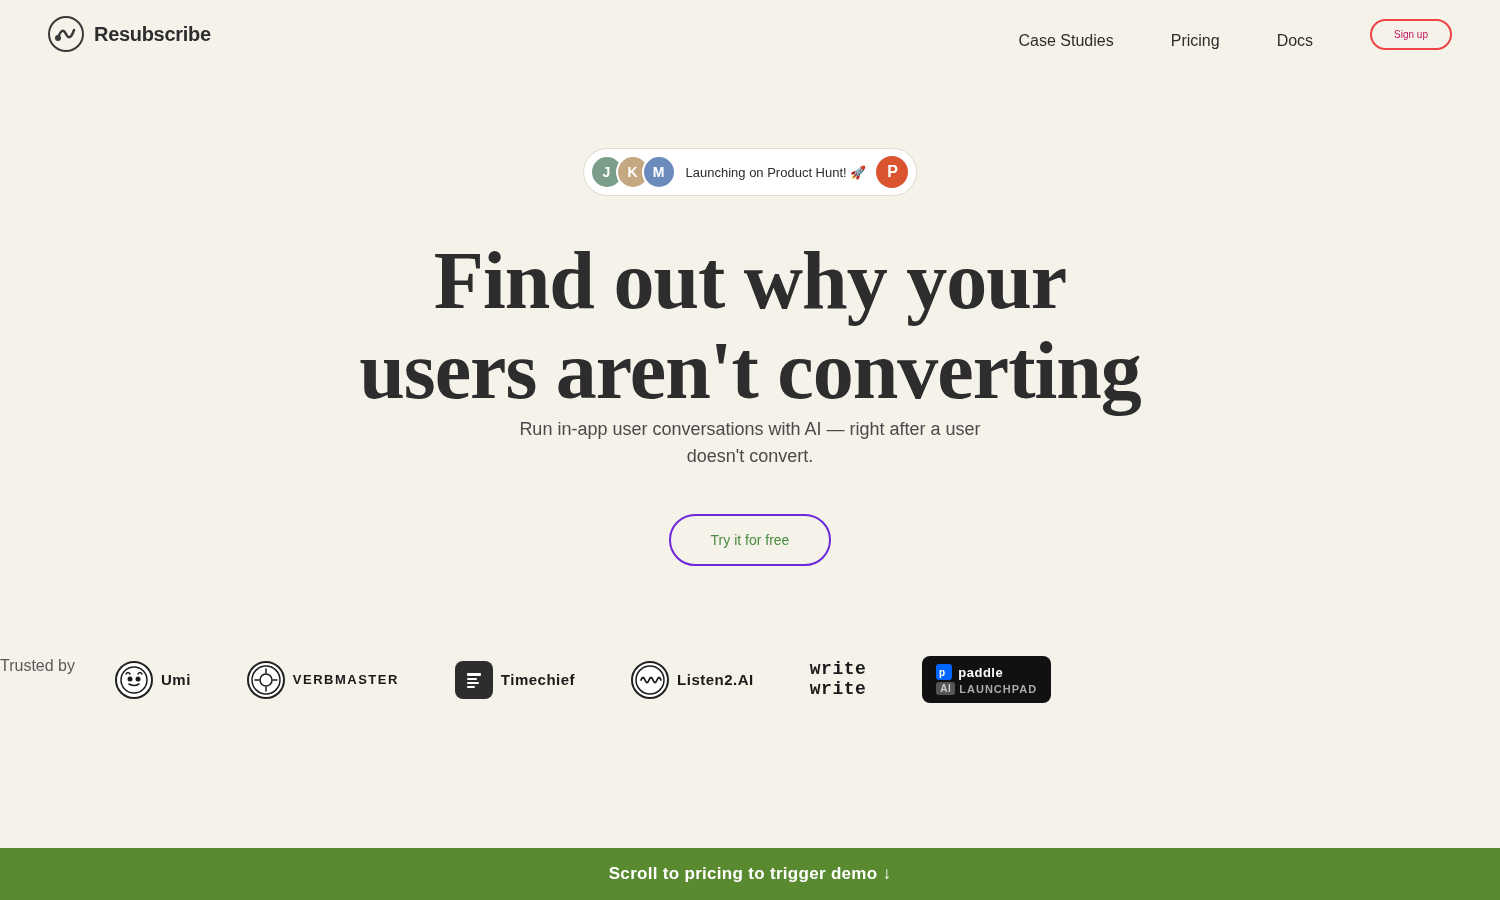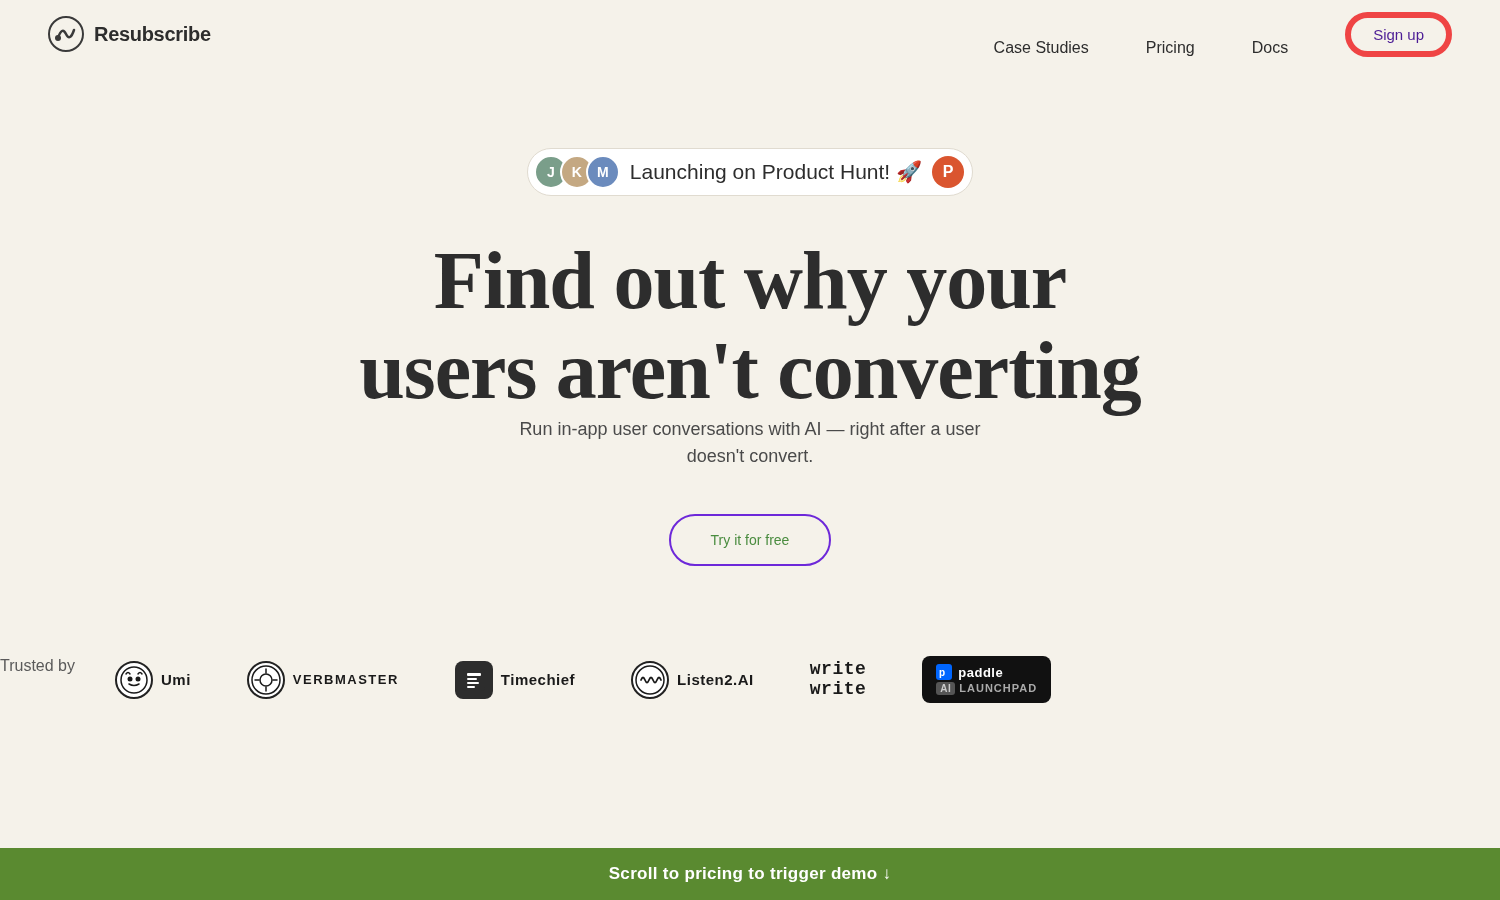--- a/index.html
+++ b/index.html
@@ -48,23 +48,23 @@
     }
 
     .nav-link {
       font-size: 16px;
       color: #2d2d2d;
       text-decoration: none;
       font-weight: 400;
     }
 
     .nav-signup {
-      font-size: 15px;
-      color: #4c1d95;
-      border: 6px solid #ef4444;
+      font-size: 10px;
+      color: #be185d;
+      border: 2px solid #ef4444;
       border-radius: 999px;
       padding: 8px 22px;
       text-decoration: none;
       font-weight: 500;
       background: transparent;
       cursor: pointer;
     }
 
     
     .hero {
@@ -105,21 +105,21 @@
     .ph-avatar:first-child {
       margin-left: 0;
     }
 
     
     .avatar-1 { background: #7a9e8a; display:flex; align-items:center; justify-content:center; font-size:14px; color:white; font-weight:600; }
     .avatar-2 { background: #c4a882; display:flex; align-items:center; justify-content:center; font-size:14px; color:white; font-weight:600; }
     .avatar-3 { background: #6b8bbd; display:flex; align-items:center; justify-content:center; font-size:14px; color:white; font-weight:600; }
 
     .ph-label {
-      font-size: 21px;
+      font-size: 13px;
       color: #2d2d2d;
       font-weight: 500;
     }
 
     .ph-logo {
       width: 32px;
       height: 32px;
       background: #da552f;
       border-radius: 50%;
       display: flex;
@@ -372,21 +372,21 @@
 
       <div class="logo-item logo-item-dark">
         <div style="display:flex; flex-direction:column; align-items:flex-start;">
           <div style="display:flex; align-items:center; gap:6px;">
             <svg width="16" height="16" viewBox="0 0 16 16" fill="none">
               <rect width="16" height="16" rx="3" fill="#0066ff"></rect>
               <text x="3" y="12" font-size="10" fill="white" font-weight="700">p</text>
             </svg>
             <span style="font-size:13px; font-weight:600; letter-spacing:0.5px;">paddle</span>
           </div>
-          <div style="display:flex; gap:4px; margin-top:2px;">
+          <div style="display:flex; align-items:center; gap:4px; margin-top:2px;">
             <span style="background:#555; border-radius:3px; padding:1px 4px; font-size:10px; color:#ccc;">AI</span>
             <span style="font-size:11px; color:#aaa; letter-spacing:1px;">LAUNCHPAD</span>
           </div>
         </div>
       </div>
 
     </div>
   </div>
 </section>
 

